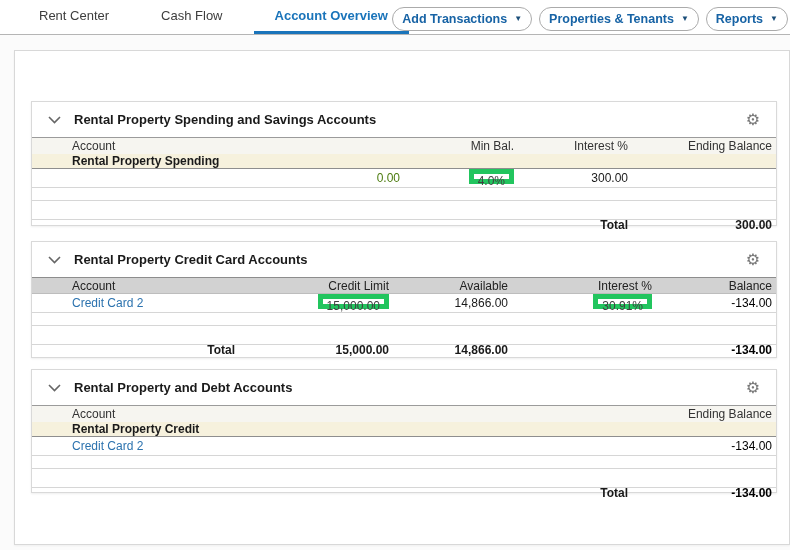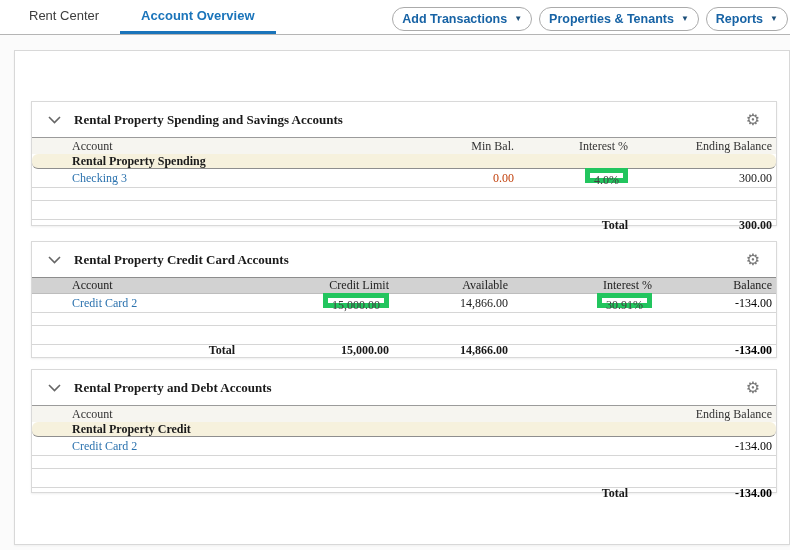--- a/index.html
+++ b/index.html
@@ -1,33 +1,33 @@
 <!DOCTYPE html>
 <html><head>
 <meta charset="utf-8">
 <style>
   * { box-sizing: border-box; margin: 0; padding: 0; }
   html,body { width:790px; height:550px; overflow:hidden; background:#fbfbfb;
               font-family:"Liberation Sans", sans-serif; }
 
   
   .tabbar { position:relative; height:35px; background:#fff; border-bottom:1px solid #b5b5b5;
-            display:flex; align-items:stretch; padding-left:8px; }
+            display:flex; align-items:stretch; padding-left:18px;gap:10px; }
   .tab { display:flex; align-items:center; padding:0 21px; font-size:13px; color:#3d3d3d;
          cursor:pointer; border-bottom:3px solid transparent; }
   .tab.active { color:#1a74ba; font-weight:bold; border-bottom:3px solid #1a74ba; }
   .menus { position:absolute; top:7px; right:2px; display:flex; gap:7px; }
   .menu-btn { display:flex; align-items:center; gap:7px; background:#fff; border:1px solid #ababab;
               border-radius:12px; height:24px; padding:0 9px; font-family:"Liberation Sans",sans-serif;
               font-size:12.5px; font-weight:bold; color:#1763a5; cursor:pointer; }
   .arrow { font-size:8px; color:#1b4e79; line-height:1; }
 
   
   .card { position:absolute; left:14px; top:50px; width:776px; height:495px; background:#fff;
-          border:1px solid #d8d8d8; box-shadow:0 1px 2px rgba(0,0,0,.05);font-family:Liberation Serif, serif; }
+          border:1px solid #d8d8d8; box-shadow:0 1px 2px rgba(0,0,0,.05); }
 
   
   .panel { position:absolute; left:16px; width:746px; background:#fff; border:1px solid #d9d9d9;
            box-shadow:0 1px 2px rgba(0,0,0,.07); }
   .p1 { top:50px; }
   .p2 { top:190px; }
   .p3 { top:318px; }
   .panel-header { display:flex; align-items:center; height:35px; padding:0 16px; }
   .chev { display:flex; align-items:center; cursor:pointer; }
   .panel-title { font-size:13px; font-weight:bold; color:#1a1a1a; margin-left:13px; }
@@ -38,37 +38,38 @@
   .g1  { grid-template-columns:1fr 70px 70px 100px; }
   .g1t { grid-template-columns:1fr 100px; }
   .g2  { grid-template-columns:1fr 110px 75px 100px 76px; }
   .g3  { grid-template-columns:1fr 110px; }
   .c { overflow:hidden; white-space:nowrap; }
   .r { text-align:right; }
   .b { font-weight:bold;margin-top:24px; }
   .hdr   { height:17px; background:#f6f5f0; border-top:1px solid #9b9b9b; color:#333; }
   .hdr-gray { height:17px; background:#d2d2d2; border-top:1px solid #8d8d8d;
               border-bottom:1px solid #bdbdbd; color:#222; }
-  .group { height:15px; background:#f6f1dd; border-bottom:1px solid #8e8e8e; font-weight:bold;border-radius:6px; }
+  .group { height:15px; background:#f6f1dd; border-bottom:1px solid #8e8e8e; font-weight:bold; }
   .data  { height:19px; border-bottom:1px solid #d6d6d6; }
   .empty { height:13px; border-bottom:1px solid #d6d6d6; }
   .total { height:19px; border-bottom:1px solid #d6d6d6; }
   .spacer1 { height:5px; } .spacer2 { height:12px; } .spacer3 { height:4px; }
 
   .link { color:#2b72ae; cursor:pointer; }
-  .blue { color:#c2410c; }
+  .blue { color:#4d7c0f; }
   .neg  { color:#000000; }
   .box  { display:inline-block; border:5px solid #22c55e; background:#fff; color:#404040;
           padding:0 4px; height:15px; line-height:14px; cursor:text; }
 </style>
 </head>
 <body>
 
 <div class="tabbar">
   <div class="tab">Rent Center</div>
+  <div class="tab">Cash Flow</div>
   <div class="tab active">Account Overview</div>
   <div class="menus">
     <button class="menu-btn">
       <span>Add Transactions</span>
       <span class="arrow">▼</span>
     </button>
     <button class="menu-btn">
       <span>Properties &amp; Tenants</span>
       <span class="arrow">▼</span>
     </button>
@@ -94,21 +95,20 @@
     <div class="row g1 hdr">
       <span class="c">Account</span>
       <span class="c r">Min Bal.</span>
       <span class="c r">Interest %</span>
       <span class="c r">Ending Balance</span>
     </div>
     <div class="row group">
       <span class="c">Rental Property Spending</span>
     </div>
     <div class="row g1 data">
-      <span class="c link">Checking 3</span>
       <span class="c r blue">0.00</span>
       <span class="c r"><span class="box">4.0%</span></span>
       <span class="c r">300.00</span>
     </div>
     <div class="row empty"></div>
     <div class="row g1t total">
       <span class="c r b">Total</span>
       <span class="c r b">300.00</span>
     </div>
     <div class="spacer1"></div>

